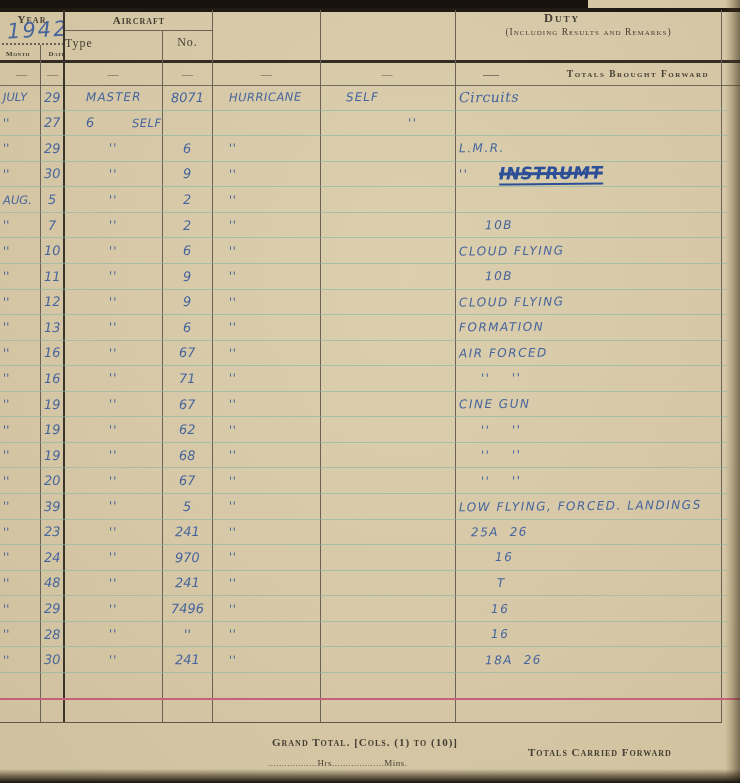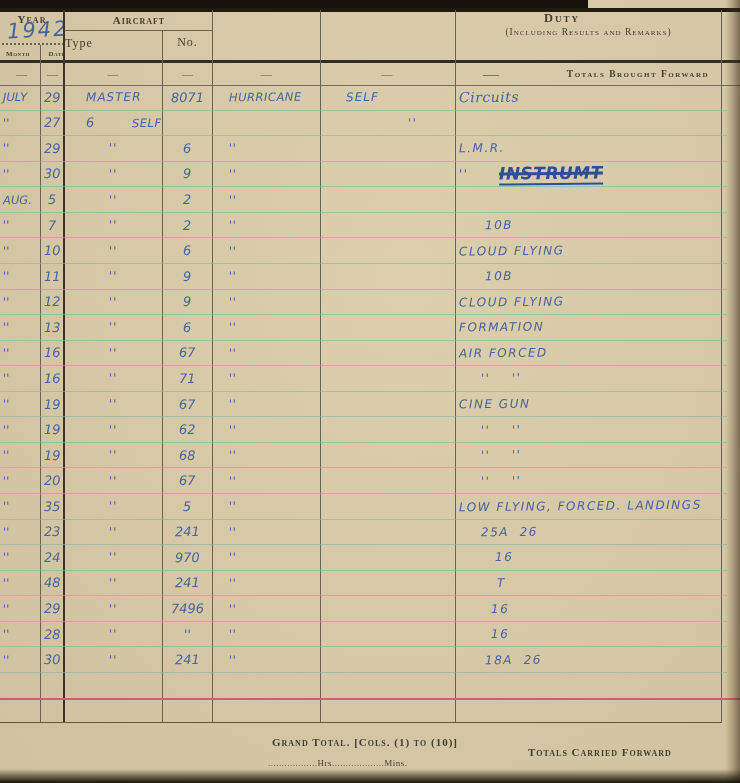--- a/index.html
+++ b/index.html
@@ -453,21 +453,21 @@
         <div class="cell c-p2"></div>
         <div class="cell c-duty" style="padding-left: 26px;">
           <span class="hw">''&nbsp;&nbsp;&nbsp;&nbsp;''</span>
         </div>
       </div>
       <div class="row">
         <div class="cell c-month">
           <span class="hw">''</span>
         </div>
         <div class="cell c-date">
-          <span class="hw">35</span>
+          <span class="hw">39</span>
         </div>
         <div class="cell c-type">
           <span class="hw">''</span>
         </div>
         <div class="cell c-no">
           <span class="hw">5</span>
         </div>
         <div class="cell c-pilot">
           <span class="hw">''</span>
         </div>
@@ -486,21 +486,21 @@
         <div class="cell c-type">
           <span class="hw">''</span>
         </div>
         <div class="cell c-no">
           <span class="hw">241</span>
         </div>
         <div class="cell c-pilot">
           <span class="hw">''</span>
         </div>
         <div class="cell c-p2"></div>
-        <div class="cell c-duty" style="padding-left: 26px;">
+        <div class="cell c-duty" style="padding-left: 16px;">
           <span class="hw">25A&nbsp;&nbsp;26</span>
         </div>
       </div>
       <div class="row">
         <div class="cell c-month">
           <span class="hw">''</span>
         </div>
         <div class="cell c-date">
           <span class="hw">24</span>
         </div>

